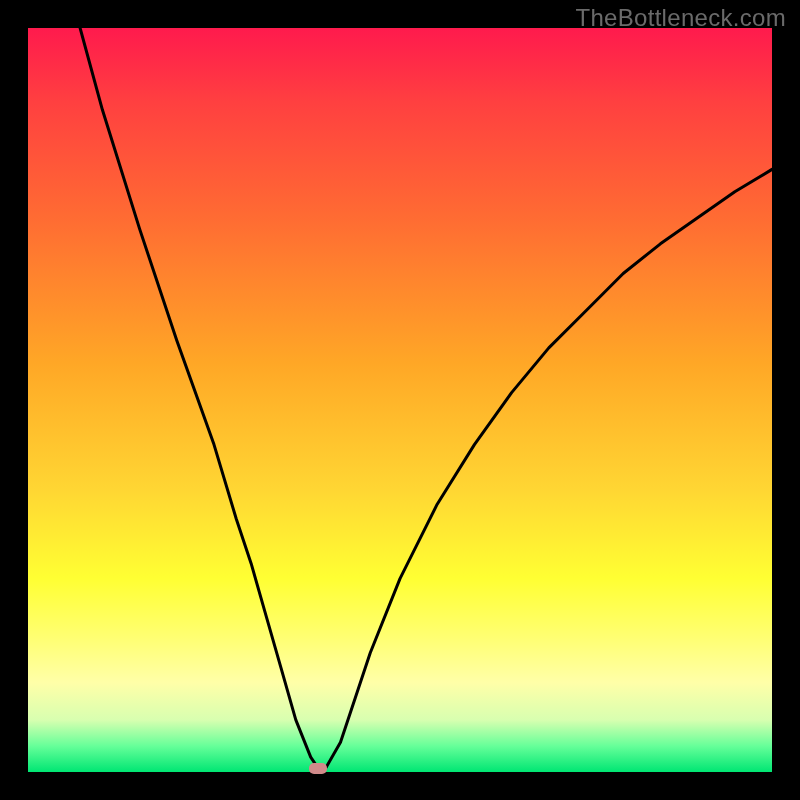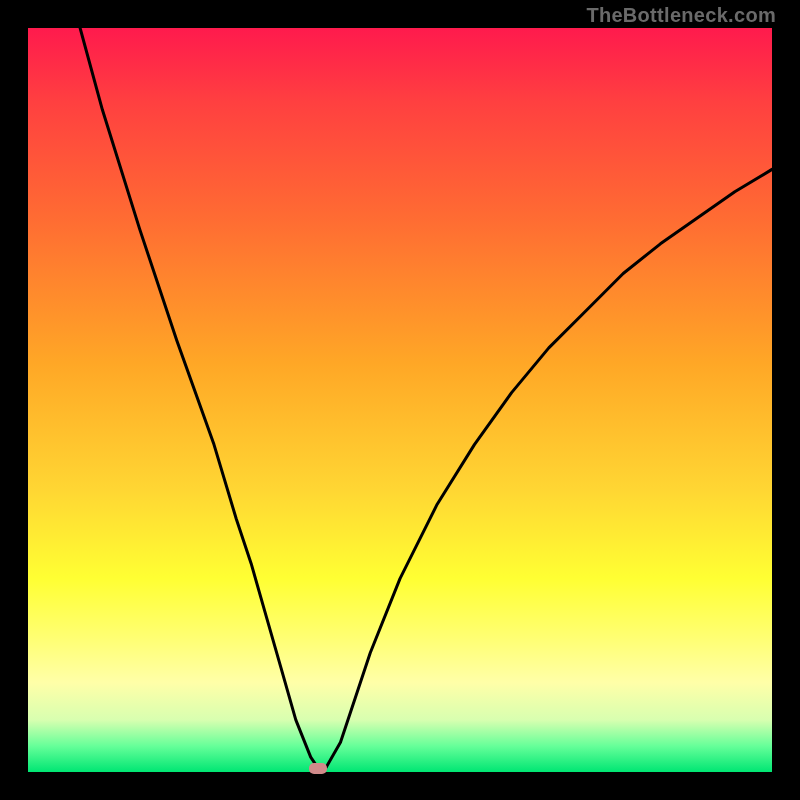--- a/index.html
+++ b/index.html
@@ -33,24 +33,24 @@
       #ffff33 74%,
       #ffff73 82%,
       #ffffa8 88%,
       #d8ffb0 93%,
       #66ff99 96.5%,
       #00e673 100%);
   }
   .watermark {
     position: absolute;
     top: 4px;
-    right: 24px;
+    right: 14px;
     font-family: Arial, Helvetica, sans-serif;
-    font-size: 20px;
-    font-weight: 700;
+    font-size: 24px;
+    font-weight: 400;
     color: #6a6a6a;
     letter-spacing: 0.3px;
   }
   svg.curve {
     position: absolute;
     left: 0;
     top: 0;
   }
   .marker {
     position: absolute;

